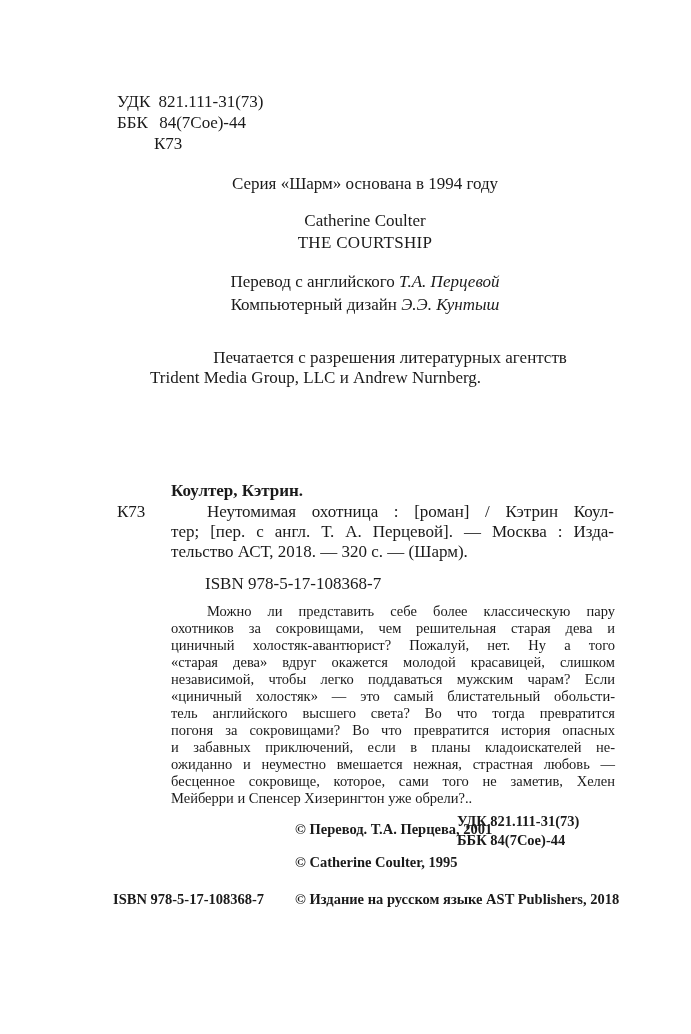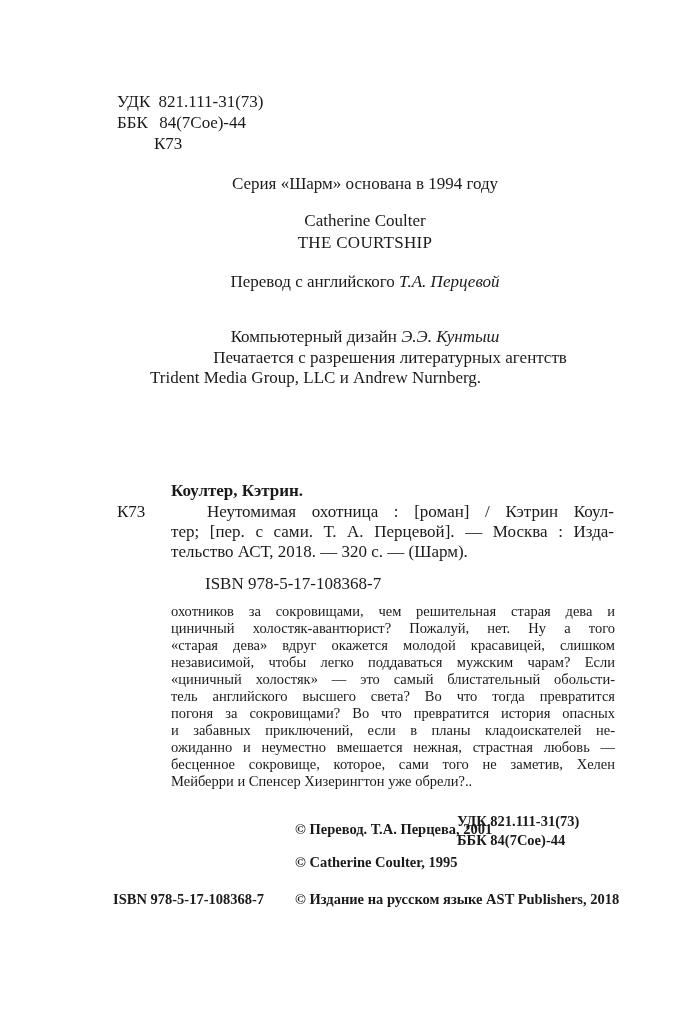--- a/index.html
+++ b/index.html
@@ -29,37 +29,38 @@
 
 <div class="abs f17 center" style="top:174px;">Серия «Шарм» основана в 1994 году</div>
 
 <div class="abs f17 center" style="top:211px;">Catherine Coulter</div>
 <div class="abs f17 center" style="top:233px; letter-spacing:0.3px;">THE COURTSHIP</div>
 
 <div class="abs f17 center" style="top:272px;">
   <span style="white-space:pre;">Перевод с английского </span><span class="italic">Т.А. Перцевой</span>
 </div>
 
-<div class="abs f17 center" style="top:327px;">
+<div class="abs f17 center" style="top:295px;">
   <span style="white-space:pre;">Компьютерный дизайн </span><span class="italic">Э.Э. Кунтыш</span>
 </div>
 
 <div class="abs f17" style="left:150px; width:480px; text-align:center; top:348px;">Печатается с разрешения литературных агентств</div>
 <div class="abs f17" style="left:150px; width:480px; text-align:left; top:368px;">Trident Media Group, LLC и Andrew Nurnberg.</div>
 
 <div class="abs f17 bold" style="left:171px; top:481px;">Коултер, Кэтрин.</div>
 <div class="abs f17" style="left:117px; top:502px;">К73</div>
 <div class="abs f17" style="left:171px; top:502px; width:443px;">
   <span class="line" style="text-indent:36px;">Неутомимая охотница : [роман] / Кэтрин Коул-</span>
-  <span class="line">тер; [пер. с сами. Т. А. Перцевой]. — Москва : Изда-</span>
+  <span class="line">тер; [пер. с англ. Т. А. Перцевой]. — Москва : Изда-</span>
   <span class="line last">тельство АСТ, 2018. — 320 с. — (Шарм).</span>
 </div>
 <div class="abs f17" style="left:205px; top:574px;">ISBN 978-5-17-108368-7</div>
 
 <div class="abs small" style="left:171px; top:603px; width:444px; white-space:normal;">
+  <span class="line" style="text-indent:36px;">Можно ли представить себе более классическую пару</span>
   <span class="line">охотников за сокровищами, чем решительная старая дева и</span>
   <span class="line">циничный холостяк-авантюрист? Пожалуй, нет. Ну а того</span>
   <span class="line">«старая дева» вдруг окажется молодой красавицей, слишком</span>
   <span class="line">независимой, чтобы легко поддаваться мужским чарам? Если</span>
   <span class="line">«циничный холостяк» — это самый блистательный обольсти-</span>
   <span class="line">тель английского высшего света? Во что тогда превратится</span>
   <span class="line">погоня за сокровищами? Во что превратится история опасных</span>
   <span class="line">и забавных приключений, если в планы кладоискателей не-</span>
   <span class="line">ожиданно и неуместно вмешается нежная, страстная любовь —</span>
   <span class="line">бесценное сокровище, которое, сами того не заметив, Хелен</span>

